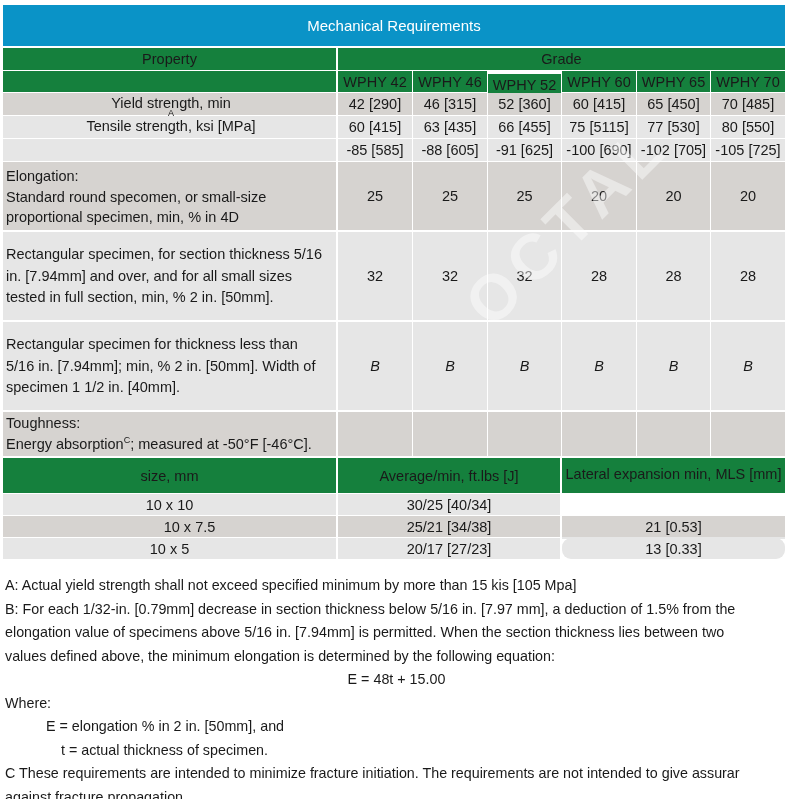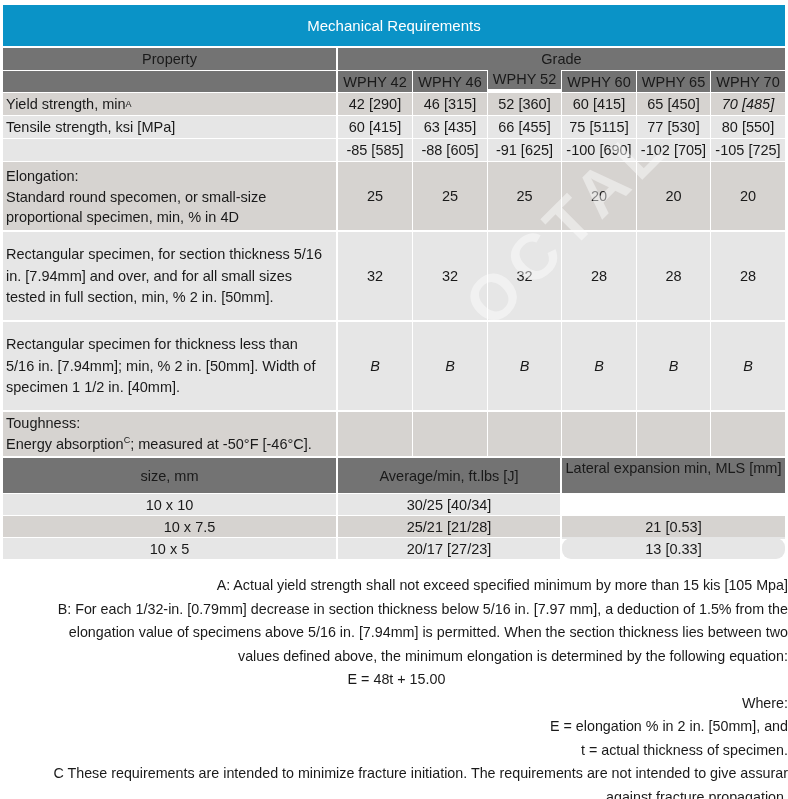--- a/index.html
+++ b/index.html
@@ -2,60 +2,60 @@
 <html><head>
 <meta charset="utf-8">
 <style>
   html, body { margin:0; padding:0; background:#ffffff; }
   body { width:788px; height:799px; position:relative; overflow:hidden;
          font-family:"Liberation Sans", sans-serif; color:#1a1a1a; font-size:14.5px; }
   .abs { position:absolute; box-sizing:border-box; }
   .title { left:3px; top:5px; width:782px; height:41px; background:#0a93c7; color:#fff;
            font-size:15px; display:flex; align-items:center; justify-content:center; }
   .cell { display:flex; align-items:center; justify-content:center; text-align:center; line-height:20px; }
-  .left { justify-content:flex-start; text-align:left; padding-left:3px; }
-  .hdr { background:#737373; }
+  .left { justify-content:flex-start; text-align:left; padding-left:3px;flex-direction:column; }
+  .hdr { background:#15803d; }
   .dk { background:#d6d3d0; }
   .lt { background:#e6e6e6; }
   .it { font-style:italic; }
   sup { font-size:9px; vertical-align:6px; line-height:0; }
   .notes { left:5px; top:574px; width:783px; font-size:14.3px; line-height:23.5px; white-space:nowrap; }
-  .notes div { height:23.5px;text-align:right; }
+  .notes div { height:23.5px; }
   .watermark { left:430px; top:160px; width:330px; height:80px; color:rgba(255,255,255,0.45);
                font-size:64px; font-weight:bold; letter-spacing:8px; transform:rotate(-45deg);
                pointer-events:none; }
 </style>
 </head>
 <body>
 
 <div class="abs title">Mechanical Requirements</div>
 
 <div class="abs cell hdr" style="left:3px;top:48px;width:333px;height:22px;">Property</div>
 <div class="abs cell hdr" style="left:338px;top:48px;width:447px;height:22px;">Grade</div>
 <div class="abs cell hdr" style="left:3px;top:71px;width:333px;height:21px;"></div>
 <div id="grade-row">
     <div class="abs cell hdr" style="left: 338px; top: 71px; width: 74px; height: 21px;">WPHY 42</div>
     <div class="abs cell hdr" style="left: 413px; top: 71px; width: 74px; height: 21px;">WPHY 46</div>
-    <div class="abs cell hdr" style="left: 488px; top: 68px; width: 73px; height: 21px;">WPHY 52</div>
+    <div class="abs cell hdr" style="left: 488px; top: 74px; width: 73px; height: 21px;">WPHY 52</div>
     <div class="abs cell hdr" style="left: 562px; top: 71px; width: 74px; height: 21px;">WPHY 60</div>
     <div class="abs cell hdr" style="left: 637px; top: 71px; width: 73px; height: 21px;">WPHY 65</div>
     <div class="abs cell hdr" style="left: 711px; top: 71px; width: 74px; height: 21px;">WPHY 70</div>
   </div>
 
 <div class="abs cell dk left" style="left:3px;top:93px;width:333px;height:22px;">
   <span>Yield strength, min</span>
     <sup>A</sup>
 </div>
 <div id="row-yield">
     <div class="abs cell dk" style="left: 338px; top: 93px; width: 74px; height: 22px;">42 [290]</div>
     <div class="abs cell dk" style="left: 413px; top: 93px; width: 74px; height: 22px;">46 [315]</div>
     <div class="abs cell dk" style="left: 488px; top: 93px; width: 73px; height: 22px;">52 [360]</div>
     <div class="abs cell dk" style="left: 562px; top: 93px; width: 74px; height: 22px;">60 [415]</div>
     <div class="abs cell dk" style="left: 637px; top: 93px; width: 73px; height: 22px;">65 [450]</div>
-    <div class="abs cell dk" style="left: 711px; top: 93px; width: 74px; height: 22px; font-style: italic;">70 [485]</div>
+    <div class="abs cell dk" style="left: 711px; top: 93px; width: 74px; height: 22px;">70 [485]</div>
   </div>
 
 <div class="abs cell lt left" style="left:3px;top:116px;width:333px;height:22px;">Tensile strength, ksi [MPa]</div>
 <div id="row-tensile">
     <div class="abs cell lt" style="left: 338px; top: 116px; width: 74px; height: 22px;">60 [415]</div>
     <div class="abs cell lt" style="left: 413px; top: 116px; width: 74px; height: 22px; text-align: center;">63 [435]</div>
     <div class="abs cell lt" style="left: 488px; top: 116px; width: 73px; height: 22px;">66 [455]</div>
     <div class="abs cell lt" style="left: 562px; top: 116px; width: 74px; height: 22px;">75 [5115]</div>
     <div class="abs cell lt" style="left: 637px; top: 116px; width: 73px; height: 22px;">77 [530]</div>
     <div class="abs cell lt" style="left: 711px; top: 116px; width: 74px; height: 22px;">80 [550]</div>
@@ -121,27 +121,27 @@
     <div class="abs cell dk" style="left: 338px; top: 412px; width: 74px; height: 44px;"></div>
     <div class="abs cell dk" style="left: 413px; top: 412px; width: 74px; height: 44px;"></div>
     <div class="abs cell dk" style="left: 488px; top: 412px; width: 73px; height: 44px;"></div>
     <div class="abs cell dk" style="left: 562px; top: 412px; width: 74px; height: 44px;"></div>
     <div class="abs cell dk" style="left: 637px; top: 412px; width: 73px; height: 44px;"></div>
     <div class="abs cell dk" style="left: 711px; top: 412px; width: 74px; height: 44px;"></div>
   </div>
 
 <div class="abs cell hdr" style="left:3px;top:458px;width:333px;height:35px;text-align:right;">size, mm</div>
 <div class="abs cell hdr" style="left:338px;top:458px;width:222px;height:35px;">Average/min, ft.lbs [J]</div>
-<div class="abs cell hdr" style="left:562px;top:458px;width:223px;height:35px;align-items:flex-start;padding-top:0;line-height:20px;overflow:hidden;">Lateral expansion min, MLS [mm]</div>
+<div class="abs cell hdr" style="left:562px;top:458px;width:223px;height:35px;align-items:flex-start;padding-top:6px;line-height:20px;overflow:hidden;">Lateral expansion min, MLS [mm]</div>
 <div id="impact-rows">
     <div class="abs cell lt" style="left: 3px; top: 494px; width: 333px; height: 21px;">10 x 10</div>
     <div class="abs cell lt" style="left: 338px; top: 494px; width: 222px; height: 21px;">30/25 [40/34]</div>
     <div class="abs cell lt" style="left: 562px; top: 494px; width: 223px; height: 21px; margin-top: 24px;">25 [0.64]</div>
     <div class="abs cell dk" style="left: 3px; top: 516px; width: 333px; height: 21px; padding-left: 40px;">10 x 7.5</div>
-    <div class="abs cell dk" style="left: 338px; top: 516px; width: 222px; height: 21px;">25/21 [21/28]</div>
+    <div class="abs cell dk" style="left: 338px; top: 516px; width: 222px; height: 21px;">25/21 [34/38]</div>
     <div class="abs cell dk" style="left: 562px; top: 516px; width: 223px; height: 21px;">21 [0.53]</div>
     <div class="abs cell lt" style="left: 3px; top: 538px; width: 333px; height: 21px;">10 x 5</div>
     <div class="abs cell lt" style="left: 338px; top: 538px; width: 222px; height: 21px;">20/17 [27/23]</div>
     <div class="abs cell lt" style="left: 562px; top: 538px; width: 223px; height: 21px; border-radius: 9px;">13 [0.33]</div>
   </div>
 
 <div class="abs watermark">OCTAL</div>
 
 <div class="abs notes">
   <div>A: Actual yield strength shall not exceed specified minimum by more than 15 kis [105 Mpa]</div>

